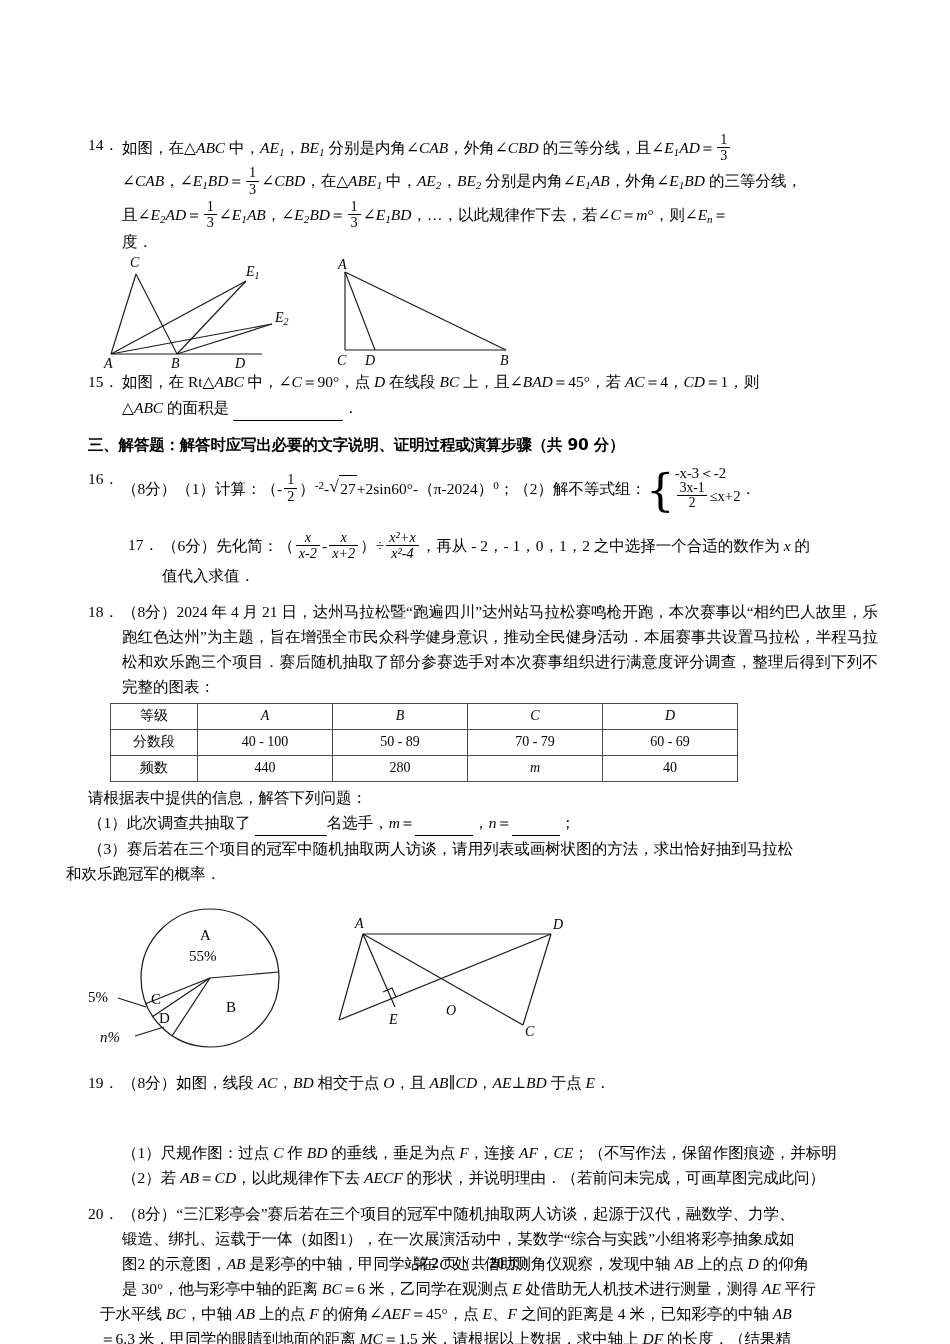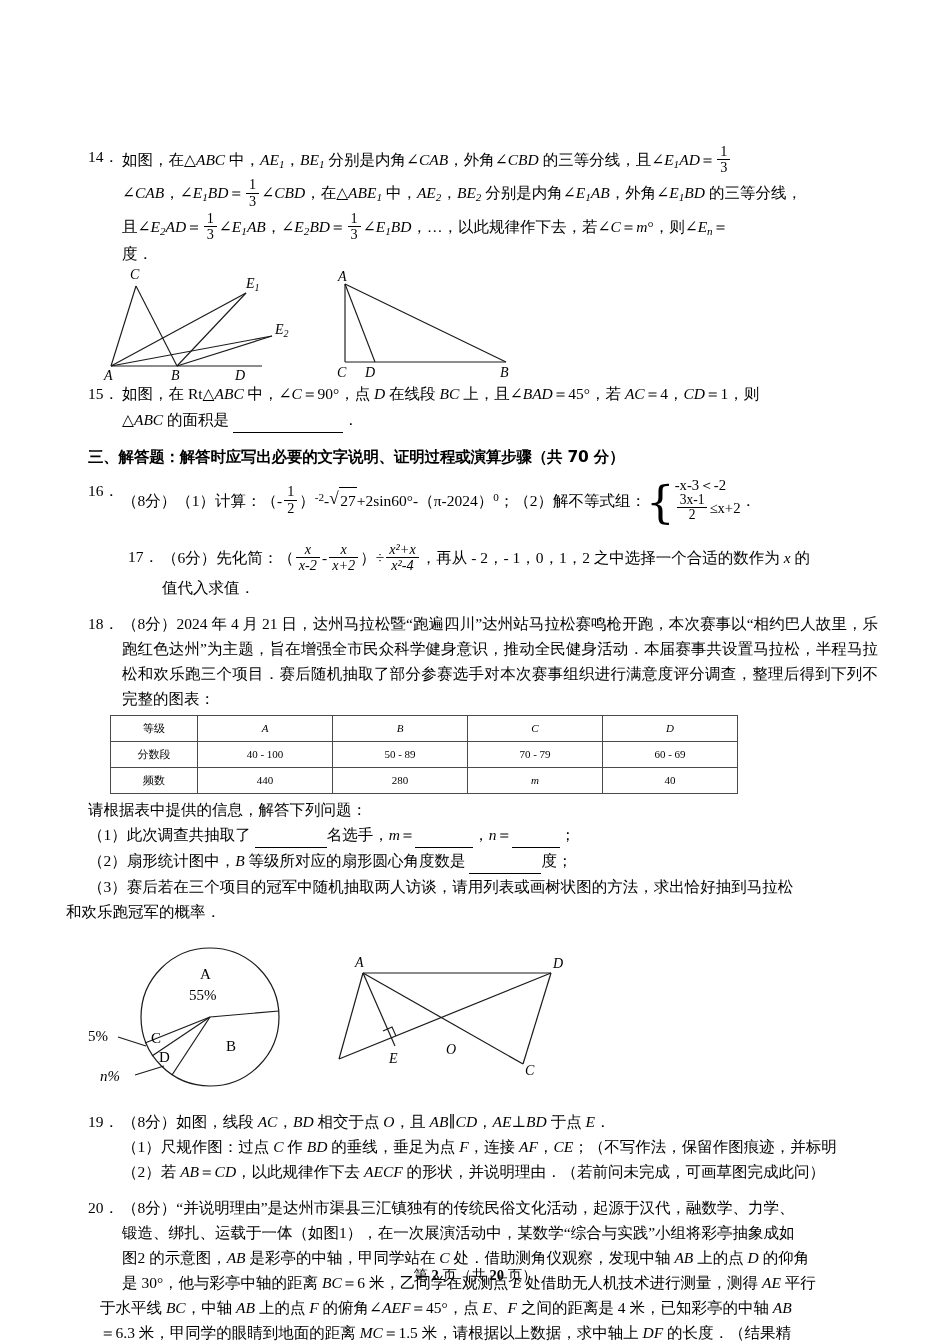--- a/index.html
+++ b/index.html
@@ -10,21 +10,21 @@
   body {
     width: 950px;
     height: 1344px;
     position: relative;
     font-family: "Liberation Serif", "DejaVu Serif", serif;
     color: #000000;
     overflow: hidden;
   }
   .page {
     position: absolute;
-    left: 0; top: 16px;
+    left: 0; top: 4px;
     width: 950px;
     height: 1208px;
   }
   .content {
     position: absolute;
     left: 88px;
     top: 128px;
     width: 790px;
   }
 
@@ -82,21 +82,21 @@
     font-family: "DejaVu Sans", sans-serif;
     font-weight: bold;
     font-size: 15.5px;
     letter-spacing: -0.2px;
   }
 
   
   table.stat {
     border-collapse: collapse;
     margin: 4px 0 2px 22px;
-    font-size: 11px;
+    font-size: 14px;
   }
   table.stat td {
     border: 1px solid #4a4a4a;
     text-align: center;
     padding: 2px 6px;
     height: 21px;
   }
   table.stat td.lbl { width: 74px; }
   table.stat td.col { width: 122px; }
 
@@ -199,21 +199,21 @@
   </div>
 
   <div class="q" style="margin-top:0;">
     <span class="qnum">15．</span>
     <div class="qbody">
       <span>如图，在 Rt△</span><span class="it">ABC</span><span> 中，∠</span><span class="it">C</span><span>＝90°，点 </span><span class="it">D</span><span> 在线段 </span><span class="it">BC</span><span> 上，且∠</span><span class="it">BAD</span><span>＝45°，若 </span><span class="it">AC</span><span>＝4，</span><span class="it">CD</span><span>＝1，则</span><br>
       <span>△</span><span class="it">ABC</span><span> 的面积是 </span><span class="blank" style="width:110px;">&nbsp;</span><span>．</span>
     </div>
   </div>
 
-  <div class="section-head" style="margin-top:14px; margin-bottom:10px;">三、解答题：解答时应写出必要的文字说明、证明过程或演算步骤（共 70 分）</div>
+  <div class="section-head" style="margin-top:14px; margin-bottom:10px;">三、解答题：解答时应写出必要的文字说明、证明过程或演算步骤（共 90 分）</div>
 
   <div class="q" style="margin-top:8px; min-height:52px;">
     <span class="qnum">16．</span>
     <div class="qbody">
       <span>（8分）</span><span>（1）计算：（-</span><span class="frac"><span class="num">1</span><span class="den">2</span></span><span>）</span><span class="sup">-2</span><span>-</span><span class="rad"><span class="under">27</span></span><span>+2sin60°-（π-2024）</span><span class="sup">0</span><span>；（2）解不等式组：</span><span class="ineq"><span class="brace">{</span><span class="rows"><div>-x-3＜-2</div><div><span class="frac"><span class="num">3x-1</span><span class="den">2</span></span><span>≤x+2</span></div></span></span><span>．</span>
     </div>
   </div>
 
   <div class="q" style="margin-top:14px;margin-left:40px;">
     <span class="qnum">17．</span>
@@ -255,23 +255,20 @@
     </tr>
   </tbody>
       </table>
 
   <div class="q" style="margin-top:3px;">
     <div class="qbody noindent">
       <div>请根据表中提供的信息，解答下列问题：</div>
       <div>
         <span>（1）此次调查共抽取了 </span><span class="blank" style="width:72px;">&nbsp;</span><span>名选手，</span><span class="it">m</span><span>＝</span><span class="blank" style="width:58px;">&nbsp;</span><span>，</span><span class="it">n</span><span>＝</span><span class="blank" style="width:48px;">&nbsp;</span><span>；</span>
       </div>
-      <div>
-        <span>（2）扇形统计图中，</span><span class="it">B</span><span> 等级所对应的扇形圆心角度数是 </span><span class="blank" style="width:72px;">&nbsp;</span><span>度；</span>
-      </div>
       <div>（3）赛后若在三个项目的冠军中随机抽取两人访谈，请用列表或画树状图的方法，求出恰好抽到马拉松</div>
       <div style="margin-left:-22px;">和欢乐跑冠军的概率．</div>
     </div>
   </div>
 
   <div class="figrow" style="height:180px; margin-top:4px;">
 
     <svg width="250" height="178" viewBox="0 0 250 178" style="position:absolute; left:0px; top:0px;">
       <g stroke="#1a1a1a" stroke-width="1.2" fill="none">
         <circle cx="122" cy="88" r="69"></circle>
@@ -320,33 +317,33 @@
       <text x="113" y="103" font-size="14">O</text>
     </svg>
   </div>
 
   <div class="q" style="margin-top:0px;">
     <span class="qnum">19．</span>
     <div class="qbody">
       <span>（8分）</span><span>如图，线段 </span><span class="it">AC</span><span>，</span><span class="it">BD</span><span> 相交于点 </span><span class="it">O</span><span>，且 </span><span class="it">AB</span><span>∥</span><span class="it">CD</span><span>，</span><span class="it">AE</span><span>⊥</span><span class="it">BD</span><span> 于点 </span><span class="it">E</span><span>．</span>
     </div>
     <div class="qbody noindent">
-      <div style="margin-left:34px; text-indent:-34px;">
+      <div style="margin-left:34px; text-indent:-34px;margin-top:44px;">
         <span style="display:inline-block;width:34px;">&nbsp;</span><span>（1）尺规作图：过点 </span><span class="it">C</span><span> 作 </span><span class="it">BD</span><span> 的垂线，垂足为点 </span><span class="it">F</span><span>，连接 </span><span class="it">AF</span><span>，</span><span class="it">CE</span><span>；（不写作法，保留作图痕迹，并标明</span>
       </div>
       <div style="margin-left:34px; text-indent:-34px;">
         <span style="display:inline-block;width:34px;">&nbsp;</span><span>（2）若 </span><span class="it">AB</span><span>＝</span><span class="it">CD</span><span>，以此规律作下去 </span><span class="it">AECF</span><span> 的形状，并说明理由．（若前问未完成，可画草图完成此问）</span>
       </div>
     </div>
   </div>
 
   <div class="q" style="margin-top:11px;">
     <span class="qnum">20．</span>
     <div class="qbody">
-      <div><span>（8分）</span><span>“并说明理由”是达州市渠县三汇镇独有的传统民俗文化活动，起源于汉代，融数学、力学、</span></div>
+      <div><span>（8分）</span><span>“三汇彩亭会”赛后若在三个项目的冠军中随机抽取两人访谈，起源于汉代，融数学、力学、</span></div>
       <div>锻造、绑扎、运载于一体（如图1），在一次展演活动中，某数学“综合与实践”小组将彩亭抽象成如</div>
       <div><span>图2 的示意图，</span><span class="it">AB</span><span> 是彩亭的中轴，甲同学站在 </span><span class="it">C</span><span> 处．借助测角仪观察，发现中轴 </span><span class="it">AB</span><span> 上的点 </span><span class="it">D</span><span> 的仰角</span></div>
       <div><span>是 30°，他与彩亭中轴的距离 </span><span class="it">BC</span><span>＝6 米，乙同学在观测点 </span><span class="it">E</span><span> 处借助无人机技术进行测量，测得 </span><span class="it">AE</span><span> 平行</span></div>
       <div style="margin-left:-22px;"><span>于水平线 </span><span class="it">BC</span><span>，中轴 </span><span class="it">AB</span><span> 上的点 </span><span class="it">F</span><span> 的俯角∠</span><span class="it">AEF</span><span>＝45°，点 </span><span class="it">E</span><span>、</span><span class="it">F</span><span> 之间的距离是 4 米，已知彩亭的中轴 </span><span class="it">AB</span></div>
       <div style="margin-left:-22px;"><span>＝6.3 米，甲同学的眼睛到地面的距离 </span><span class="it">MC</span><span>＝1.5 米，请根据以上数据，求中轴上 </span><span class="it">DF</span><span> 的长度．（结果精</span></div>
     </div>
   </div>
 
 </div>
 

